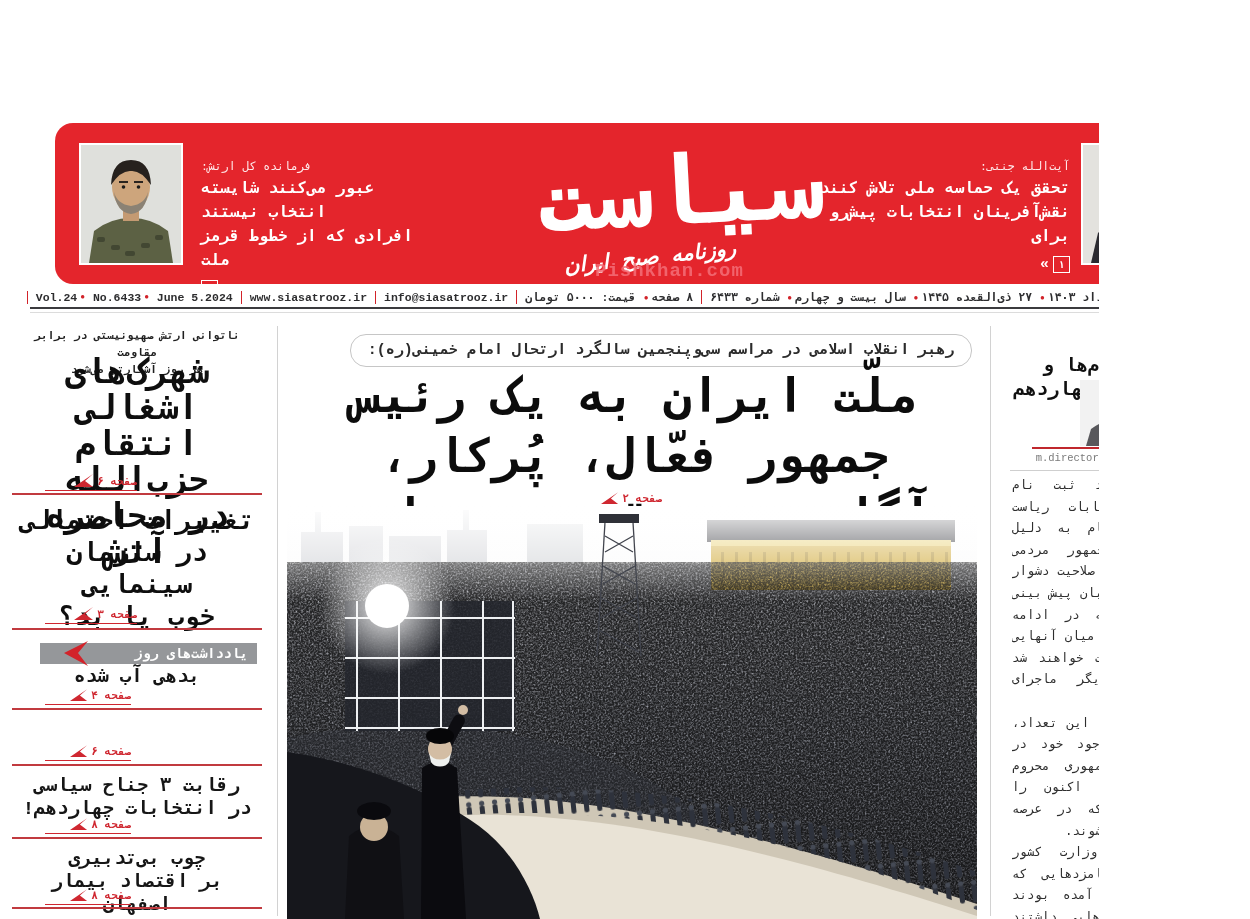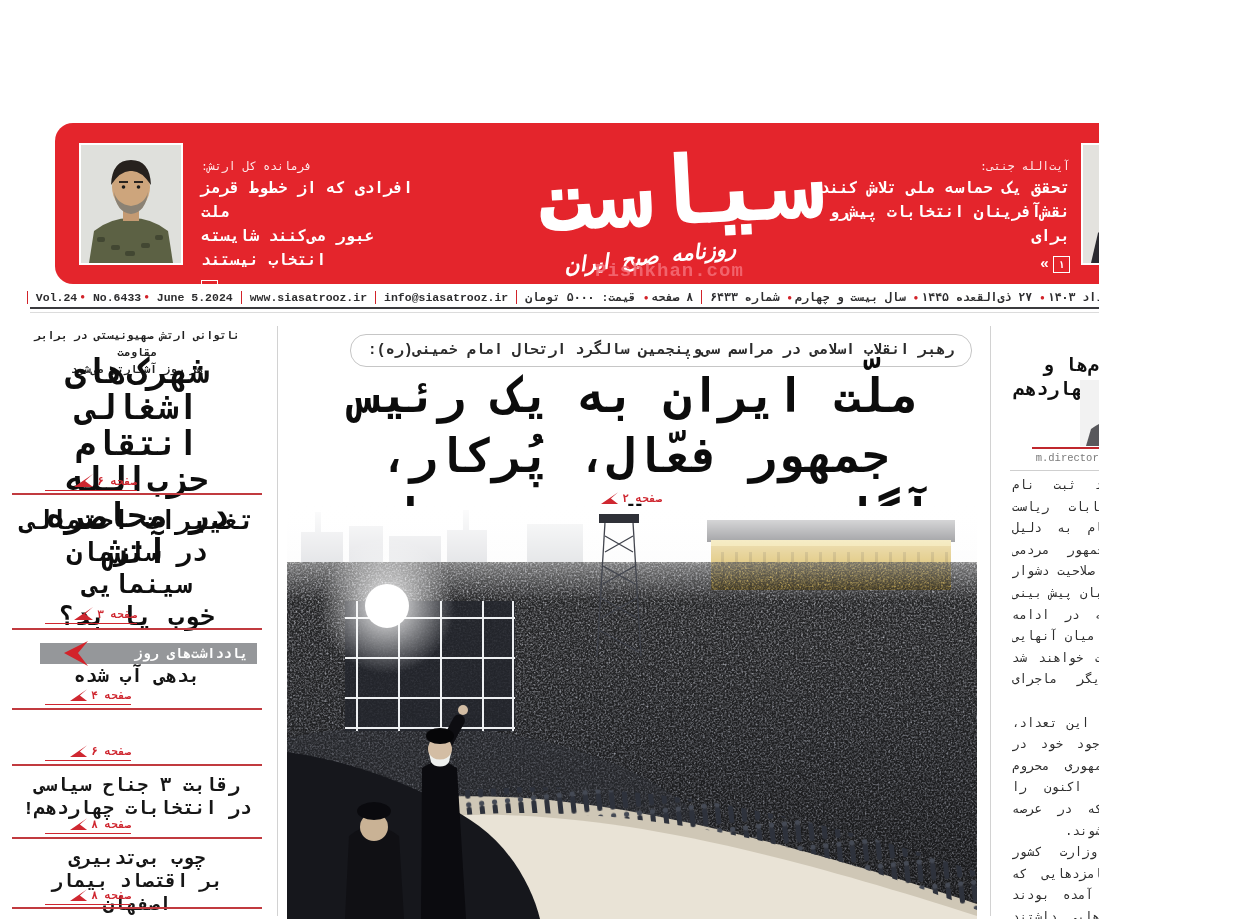--- a/index.html
+++ b/index.html
@@ -84,22 +84,22 @@
         <path d="M30,40 Q31,15 50,15 Q69,15 70,40 Q60,25 50,26 Q40,25 30,40 Z" fill="#26211d"></path>
         <path d="M33,47 Q35,67 50,69 Q65,67 67,47 Q64,59 50,61 Q36,59 33,47 Z" fill="#8b8274"></path>
         <circle cx="42.5" cy="42" r="1.8" fill="#1c1c1c"></circle>
           <circle cx="57.5" cy="42" r="1.8" fill="#1c1c1c"></circle>
         <rect x="38" y="36" width="9" height="2" fill="#2a241f"></rect>
           <rect x="53" y="36" width="9" height="2" fill="#2a241f"></rect>
       </svg>
     </div>
     <div class="abs fa" style="left:146px;top:36px;width:230px;text-align:left;">
       <div class="promo-kicker">فرمانده کل ارتش:</div>
+      <div class="promo-line">عبور می‌کنند شایسته انتخاب نیستند</div>
       <div class="promo-line">افرادی که از خطوط قرمز ملت</div>
-      <div class="promo-line">عبور می‌کنند شایسته انتخاب نیستند</div>
       <div class="promo-mark" style="justify-content:flex-end;">
         <span class="chev">«</span>
         <span class="pagebox">۲</span>
       </div>
     </div>
 
     <div class="abs masthead-title fa" style="left:395px;top:4px;width:460px;height:150px;">سیاست روز</div>
     <div class="abs masthead-sub fa" style="left:485px;top:122px;width:220px;">روزنامه صبح ایران</div>
 
     <div class="abs fa" style="left:760px;top:36px;width:255px;text-align:right;">

